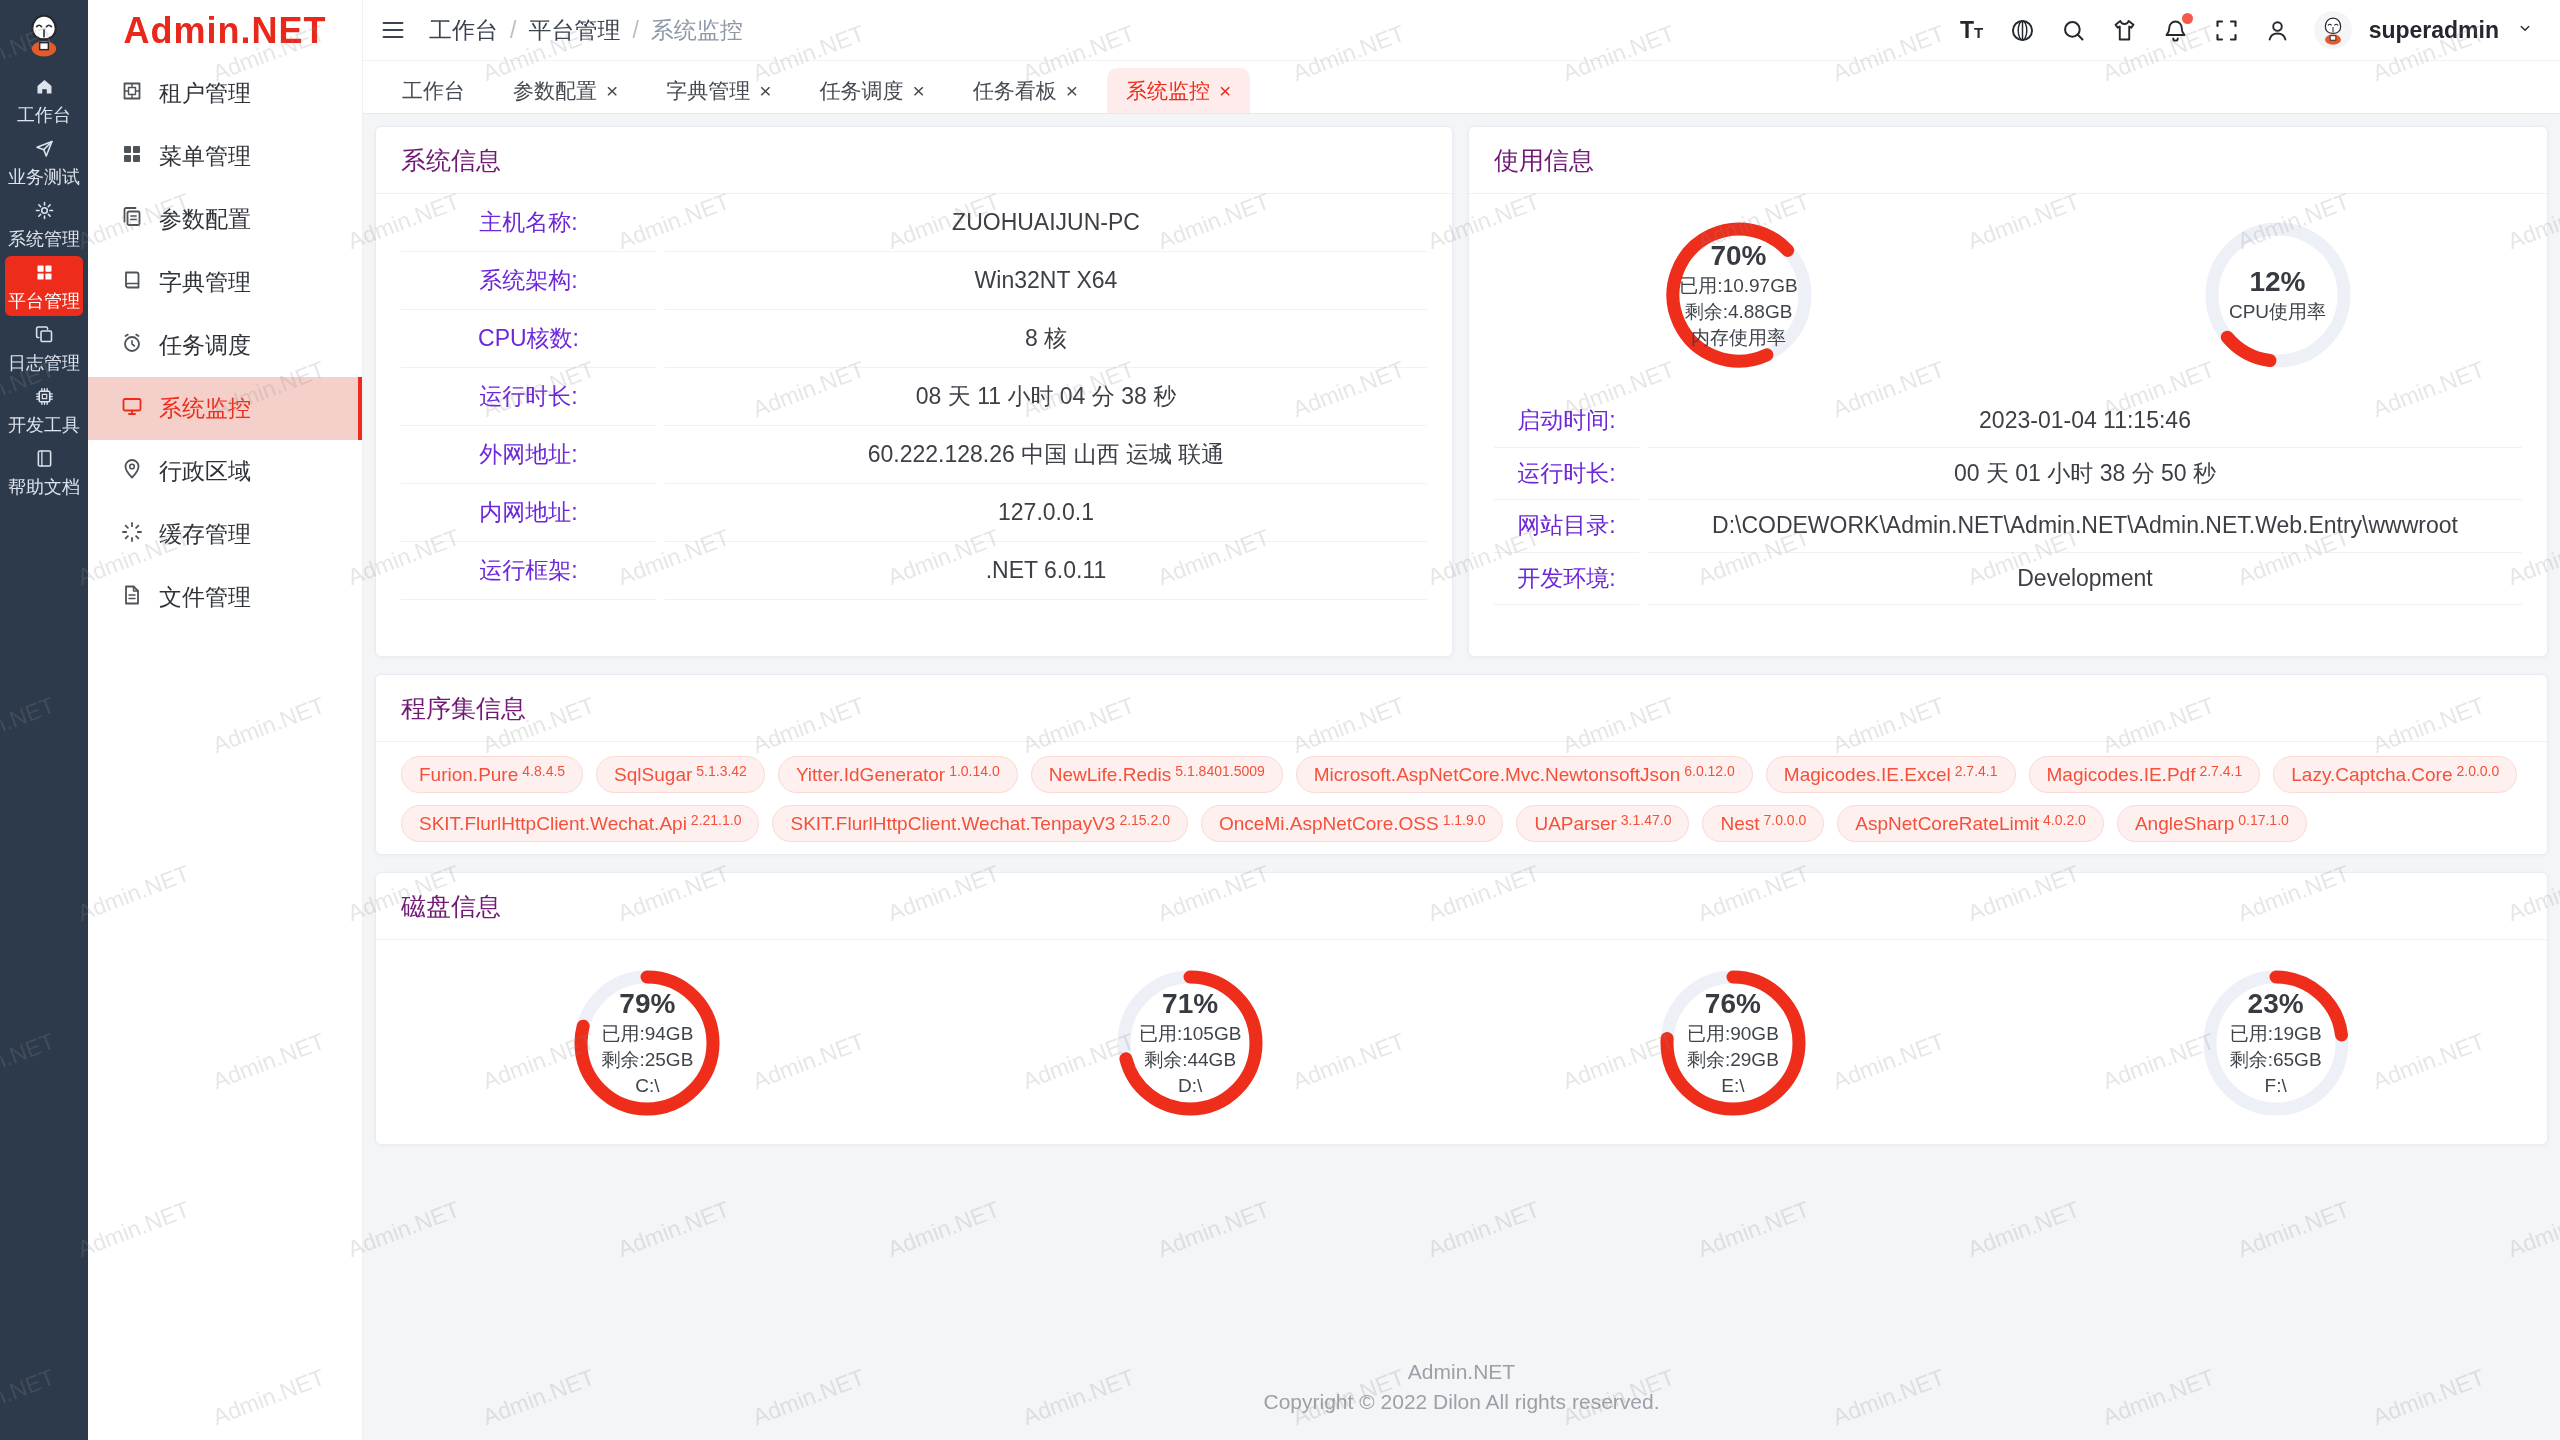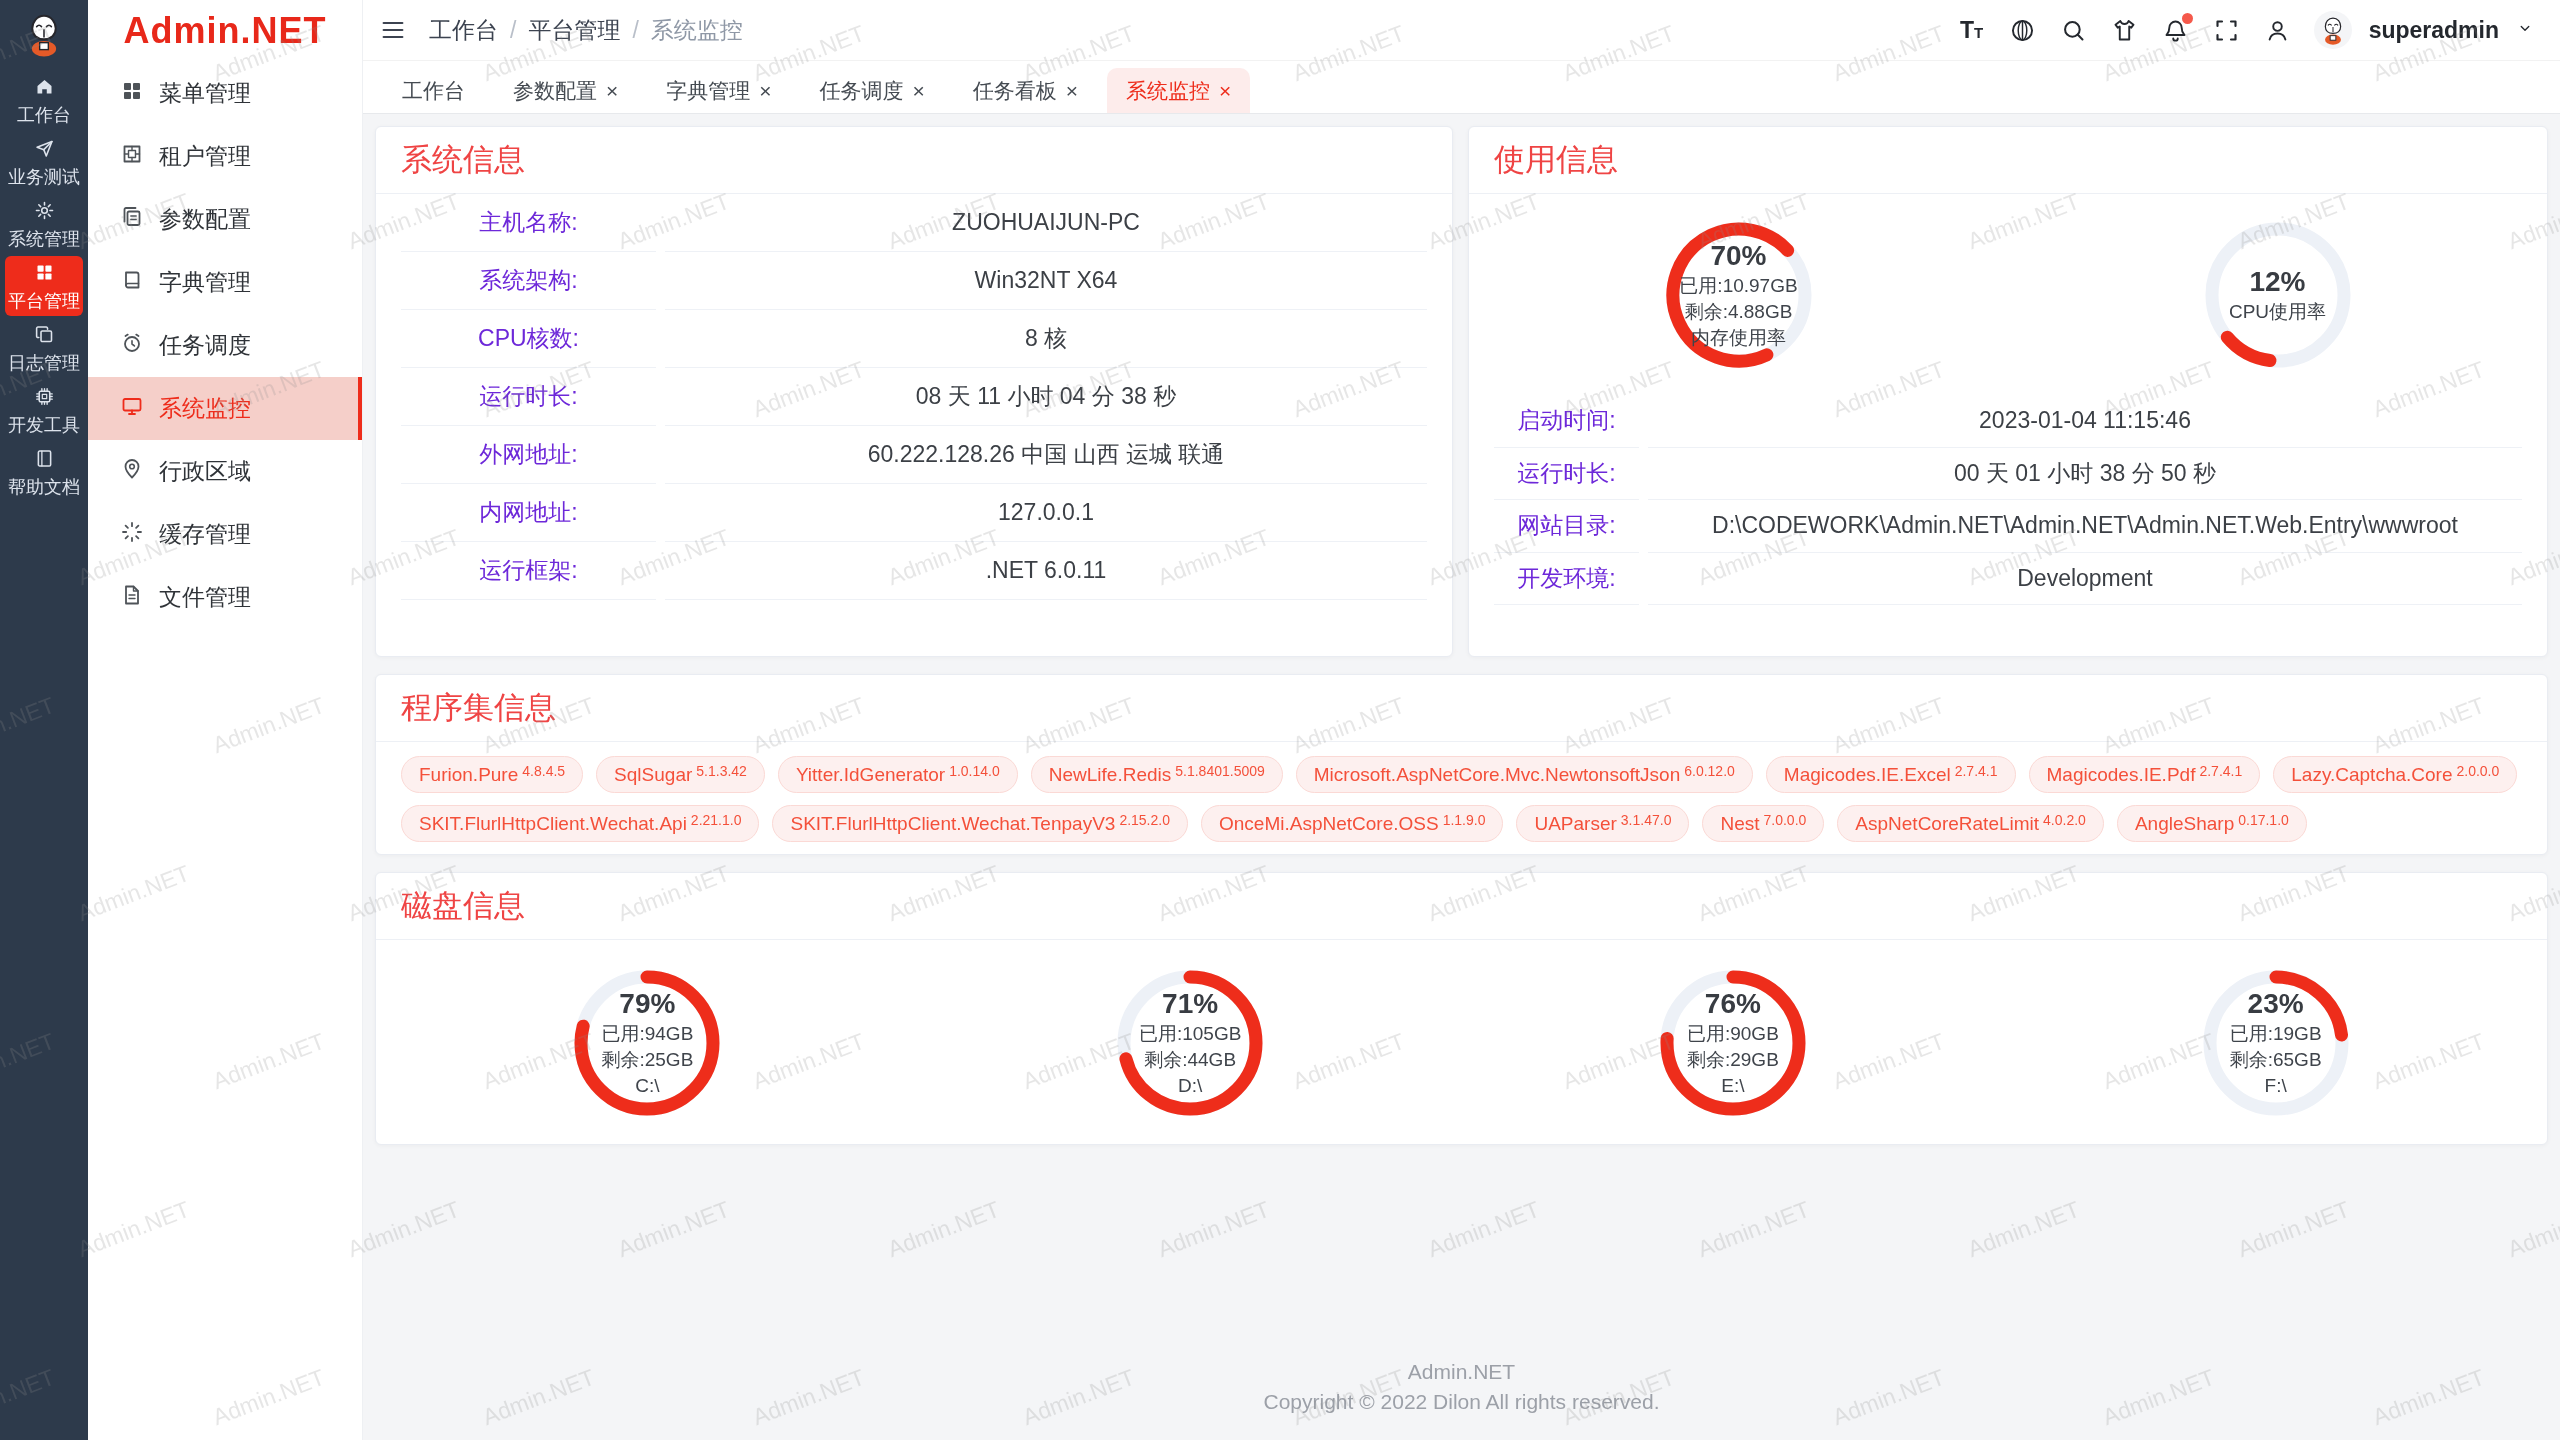--- a/index.html
+++ b/index.html
@@ -51,21 +51,21 @@
   
   .tabbar { height:54px; background:#fff; border-top:1px solid #f2f2f2; border-bottom:1px solid #e7e9ec; display:flex; align-items:flex-end; padding-left:20px; gap:10px; }
   .tab { height:45px; display:flex; align-items:center; padding:0 19px; gap:9px; font-size:21px; color:#454b52; border-radius:10px 10px 0 0; cursor:pointer; white-space:nowrap; }
   .tab.active { background:#fdeceb; color:#ee2c1b; }
   .tab-close { font-size:21px; line-height:1; cursor:pointer; }
 
   
   .content { flex:1; padding:12px; overflow:hidden; }
   .row2 { display:flex; gap:15px; }
   .card { background:#fff; border:1px solid #e9ecf2; border-radius:6px; box-shadow:0 1px 4px rgba(0,0,0,.04); }
-  .card-header { height:67px; display:flex; align-items:center; padding:0 25px; border-bottom:1px solid #edf0f5; font-size:31px; color:#ef4444; }
+  .card-header { height:67px; display:flex; align-items:center; padding:0 25px; border-bottom:1px solid #edf0f5; font-size:25px; color:#701a75; }
   .card-sys { width:1078px; height:531px; }
   .card-usage { flex:1; height:531px; }
   .card-wide { margin-top:17px; }
   .card-asm { height:181px; }
   .card-disk { height:273px; }
 
   .desc-rows { padding:0 25px; }
   .drow { display:flex; }
   .drow .lbl, .drow .val { display:flex; align-items:center; justify-content:center; border-bottom:1px solid #eef1f6; font-size:23px; }
   .drow .lbl { width:255px; color:#6d28d9; }
@@ -162,34 +162,34 @@
           <span class="rlbl">帮助文档</span>
         </div>
       </nav>
   </aside>
 
   <aside class="sidebar">
     <div class="sidebar-logo">Admin.NET</div>
     <nav id="sidebar-items">
         <div class="menu-item">
           <span><svg viewBox="0 0 24 24" xmlns="http://www.w3.org/2000/svg">
+              <rect x="4.5" y="4.5" width="15" height="15" stroke="currentColor" fill="none" stroke-linecap="round" stroke-linejoin="round" stroke-width="1.8"></rect>
+              <rect x="8.5" y="8.5" width="7" height="7" stroke="currentColor" fill="none" stroke-linecap="round" stroke-linejoin="round" stroke-width="1.4"></rect>
+              <path d="M12 4.5v4M12 15.5v4M4.5 12h4M15.5 12h4" stroke="currentColor" fill="none" stroke-linecap="round" stroke-linejoin="round" stroke-width="1.4"></path>
+            </svg></span>
+          <span>租户管理</span>
+        </div>
+        <div class="menu-item">
+          <span><svg viewBox="0 0 24 24" xmlns="http://www.w3.org/2000/svg">
               <rect x="4" y="4" width="7" height="7" rx="1" fill="currentColor"></rect>
               <rect x="13" y="4" width="7" height="7" rx="1" fill="currentColor"></rect>
               <rect x="4" y="13" width="7" height="7" rx="1" fill="currentColor"></rect>
               <rect x="13" y="13" width="7" height="7" rx="1" fill="currentColor"></rect>
             </svg></span>
           <span>菜单管理</span>
-        </div>
-        <div class="menu-item">
-          <span><svg viewBox="0 0 24 24" xmlns="http://www.w3.org/2000/svg">
-              <rect x="4.5" y="4.5" width="15" height="15" stroke="currentColor" fill="none" stroke-linecap="round" stroke-linejoin="round" stroke-width="1.8"></rect>
-              <rect x="8.5" y="8.5" width="7" height="7" stroke="currentColor" fill="none" stroke-linecap="round" stroke-linejoin="round" stroke-width="1.4"></rect>
-              <path d="M12 4.5v4M12 15.5v4M4.5 12h4M15.5 12h4" stroke="currentColor" fill="none" stroke-linecap="round" stroke-linejoin="round" stroke-width="1.4"></path>
-            </svg></span>
-          <span>租户管理</span>
         </div>
         <div class="menu-item">
           <span><svg viewBox="0 0 24 24" xmlns="http://www.w3.org/2000/svg">
               <rect x="7.5" y="6.5" width="12" height="13.5" rx="1.5" stroke="currentColor" fill="none" stroke-linecap="round" stroke-linejoin="round" stroke-width="1.8"></rect>
               <path d="M4.5 16.5v-12A1.5 1.5 0 0 1 6 3h9.5" stroke="currentColor" fill="none" stroke-linecap="round" stroke-linejoin="round" stroke-width="1.8"></path>
               <path d="M10.8 11h5.4M10.8 14.5h5.4" stroke="currentColor" fill="none" stroke-linecap="round" stroke-linejoin="round" stroke-width="1.4"></path>
             </svg></span>
           <span>参数配置</span>
         </div>
         <div class="menu-item">

